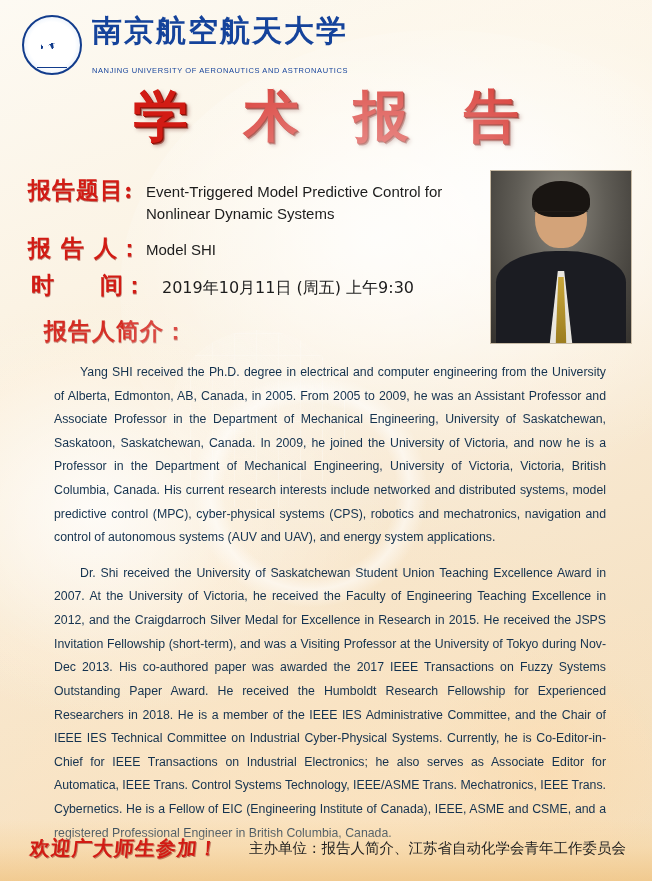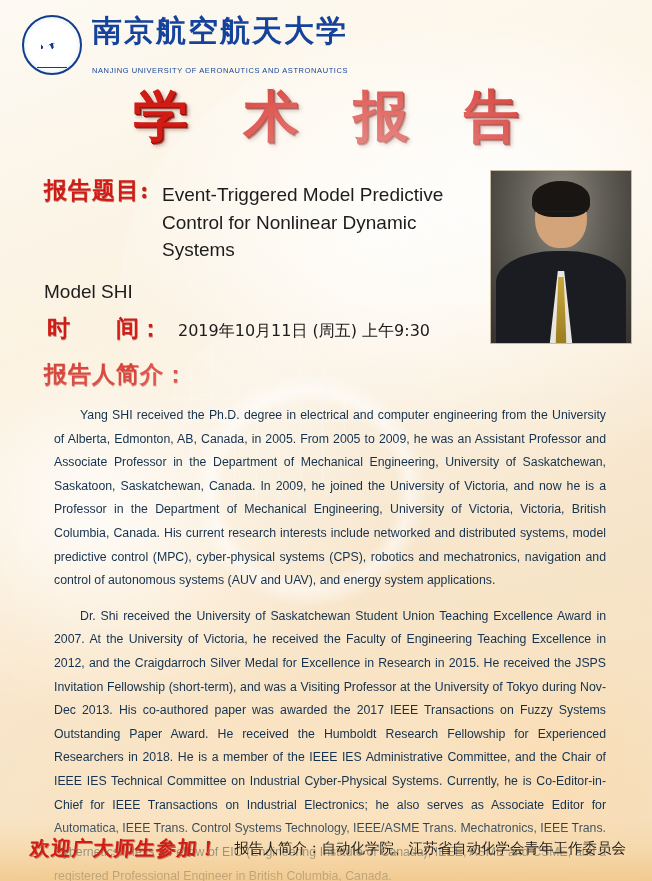--- a/index.html
+++ b/index.html
@@ -136,21 +136,21 @@
     text-shadow:
       1px 1px 0 #8c0f06,
       2px 2px 0 rgba(120,14,6,0.55),
       3px 3px 4px rgba(90,10,4,0.35);
   }
 
   
   .info {
     position: relative;
     margin-top: 22px;
-    padding-left: 44px;
+    padding-left: 28px;
     padding-right: 18px;
   }
   .info-row {
     display: flex;
     align-items: flex-start;
     margin-bottom: 9px;
   }
   .label {
     flex: 0 0 118px;
     font-family: "DejaVu Serif", serif;
@@ -160,21 +160,21 @@
     letter-spacing: 1px;
     line-height: 1.25;
     white-space: nowrap;
     text-shadow: 0.5px 0.5px 0 rgba(130,18,8,0.5);
   }
   .label.spaced {
     letter-spacing: 0;
     text-align: right;
   }
   .value {
-    font-size: 19px;
+    font-size: 15px;
     color: #1c1c1c;
     line-height: 1.45;
     padding-top: 5px;
     max-width: 320px;
   }
   .value.cn {
     font-family: "DejaVu Sans", sans-serif;
     font-size: 16px;
     margin-left: 16px;
   }
@@ -322,31 +322,32 @@
       <div class="p-head"></div>
       <div class="p-hair"></div>
       <div class="p-glass"></div>
     </div>
 
     <div class="info-row">
       <div class="label">报告题目:</div>
       <div class="value">Event-Triggered Model Predictive Control for Nonlinear Dynamic Systems</div>
     </div>
     <div class="info-row">
+      <div class="label">报 告 人：</div>
       <div class="value">Model SHI</div>
     </div>
     <div class="info-row">
       <div class="label spaced">时　　间：</div>
       <div class="value cn">2019年10月11日 (周五) 上午9:30</div>
     </div>
   </div>
 
   <div class="bio-head">报告人简介：</div>
   <div class="bio">
     <p>Yang SHI received the Ph.D. degree in electrical and computer engineering from the University of Alberta, Edmonton, AB, Canada, in 2005. From 2005 to 2009, he was an Assistant Professor and Associate Professor in the Department of Mechanical Engineering, University of Saskatchewan, Saskatoon, Saskatchewan, Canada. In 2009, he joined the University of Victoria, and now he is a Professor in the Department of Mechanical Engineering, University of Victoria, Victoria, British Columbia, Canada. His current research interests include networked and distributed systems, model predictive control (MPC), cyber-physical systems (CPS), robotics and mechatronics, navigation and control of autonomous systems (AUV and UAV), and energy system applications.</p>
     <p>Dr. Shi received the University of Saskatchewan Student Union Teaching Excellence Award in 2007. At the University of Victoria, he received the Faculty of Engineering Teaching Excellence in 2012, and the Craigdarroch Silver Medal for Excellence in Research in 2015. He received the JSPS Invitation Fellowship (short-term), and was a Visiting Professor at the University of Tokyo during Nov-Dec 2013. His co-authored paper was awarded the 2017 IEEE Transactions on Fuzzy Systems Outstanding Paper Award. He received the Humboldt Research Fellowship for Experienced Researchers in 2018. He is a member of the IEEE IES Administrative Committee, and the Chair of IEEE IES Technical Committee on Industrial Cyber-Physical Systems. Currently, he is Co-Editor-in-Chief for IEEE Transactions on Industrial Electronics; he also serves as Associate Editor for Automatica, IEEE Trans. Control Systems Technology, IEEE/ASME Trans. Mechatronics, IEEE Trans. Cybernetics. He is a Fellow of EIC (Engineering Institute of Canada), IEEE, ASME and CSME, and a registered Professional Engineer in British Columbia, Canada.</p>
   </div>
 
   <div class="footer">
     <div class="welcome">欢迎广大师生参加！</div>
-    <div class="organizer">报告人简介：自动化学院、江苏省自动化学会青年工作委员会</div>
+    <div class="organizer">主办单位：报告人简介、江苏省自动化学会青年工作委员会</div>
   </div>
 </div>
 
 </body></html>

